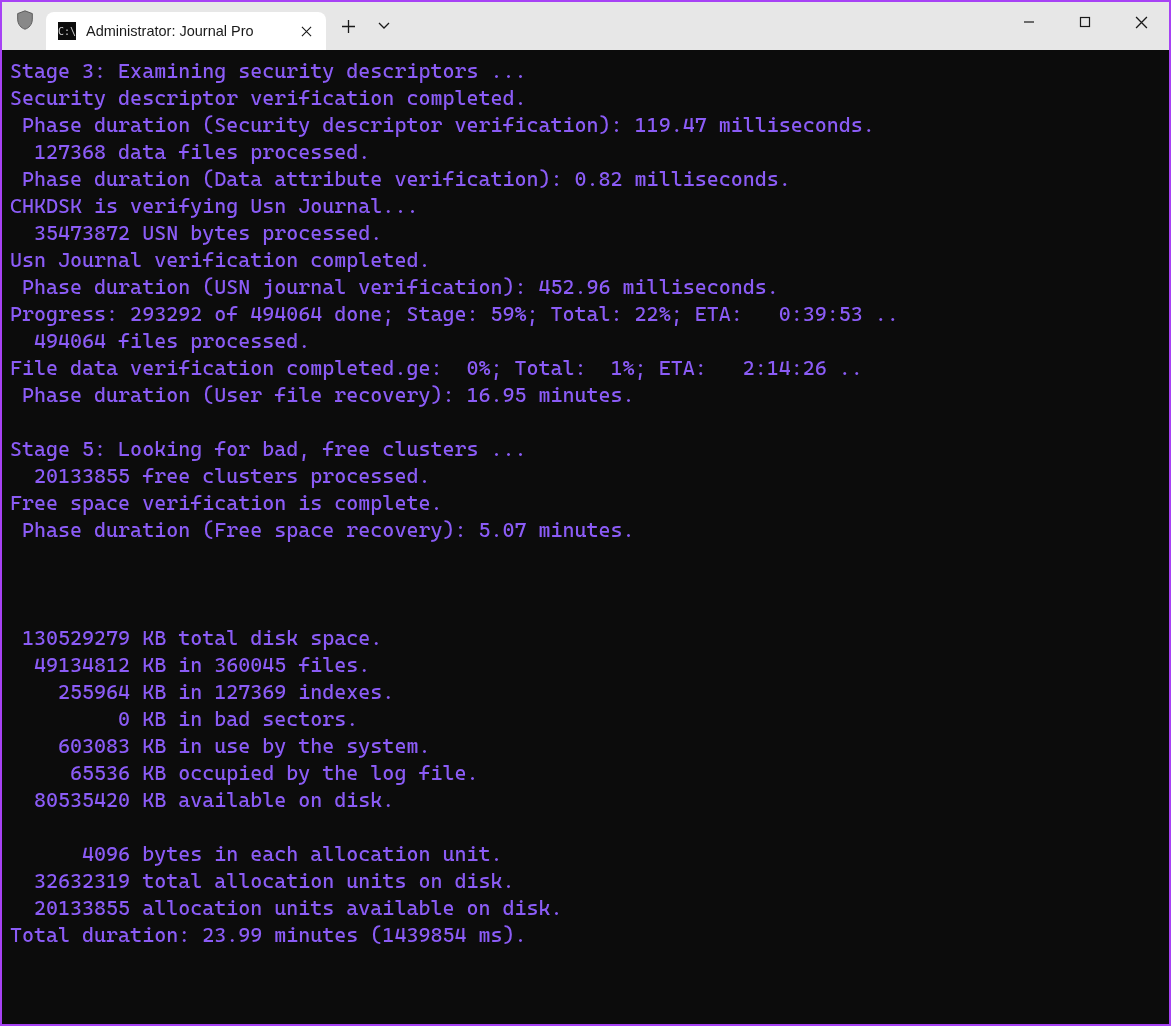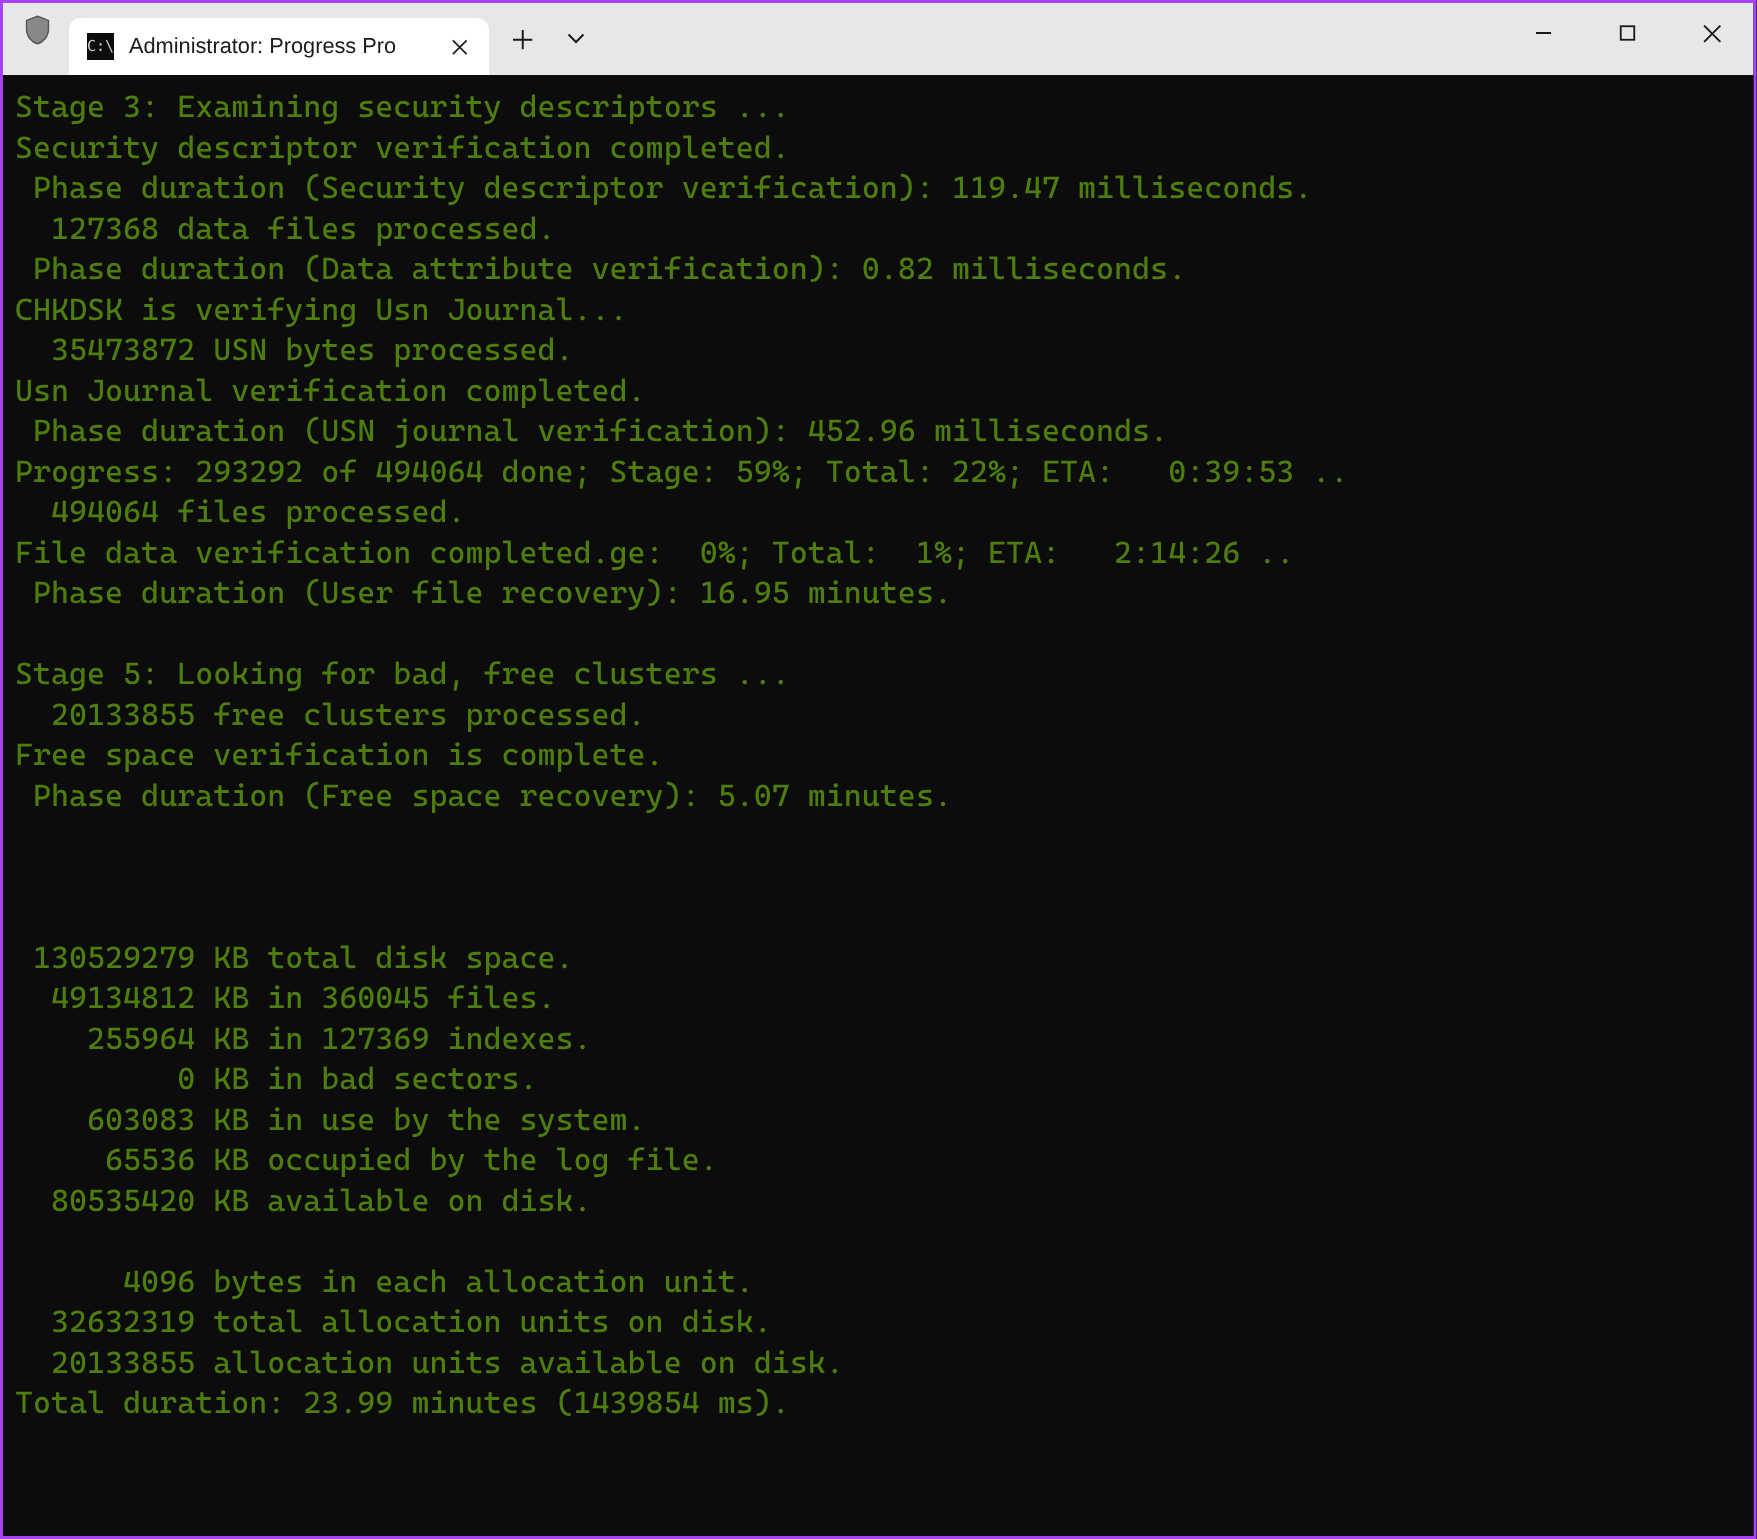--- a/index.html
+++ b/index.html
@@ -97,21 +97,21 @@
       width: 56px;
       height: 40px;
       display: flex;
       align-items: center;
       justify-content: center;
       cursor: pointer;
     }
     .win-btn svg { stroke: #1a1a1a; fill: none; }
     .terminal {
       background: #0c0c0c;
-      color: #4d7c0f;
+      color: #8b5cf6;
       font-size: 20.5px;
       line-height: 27px;
       padding: 8px 8px;
       white-space: pre;
       font-family: 'Cascadia Mono', 'Consolas', monospace;
       letter-spacing: 0px;
       height: calc(100% - 48px);
     }
     .highlight-box {
       border: 2.5px solid #a742f5;
@@ -124,21 +124,21 @@
 <body>
 
 <div class="title-bar">
   <span class="shield-icon">
     <svg viewBox="0 0 24 24">
         <path fill="#888" stroke="#555" stroke-width="1" d="M12 2 L20 5 L20 11 C20 17 16 21 12 22 C8 21 4 17 4 11 L4 5 Z"></path>
       </svg>
   </span>
   <div class="tab">
     <span class="tab-icon">C:\</span>
-    <span class="tab-title">Administrator: Progress Pro</span>
+    <span class="tab-title">Administrator: Journal Pro</span>
     <span class="tab-close">
       <svg viewBox="0 0 12 12">
           <path stroke="#1a1a1a" stroke-width="1.2" d="M1 1 L11 11 M11 1 L1 11"></path>
         </svg>
     </span>
   </div>
   <span class="new-tab-btn">
     <svg viewBox="0 0 12 12">
         <path stroke="#1a1a1a" stroke-width="1.2" d="M6 0 L6 12 M0 6 L12 6"></path>
       </svg>

